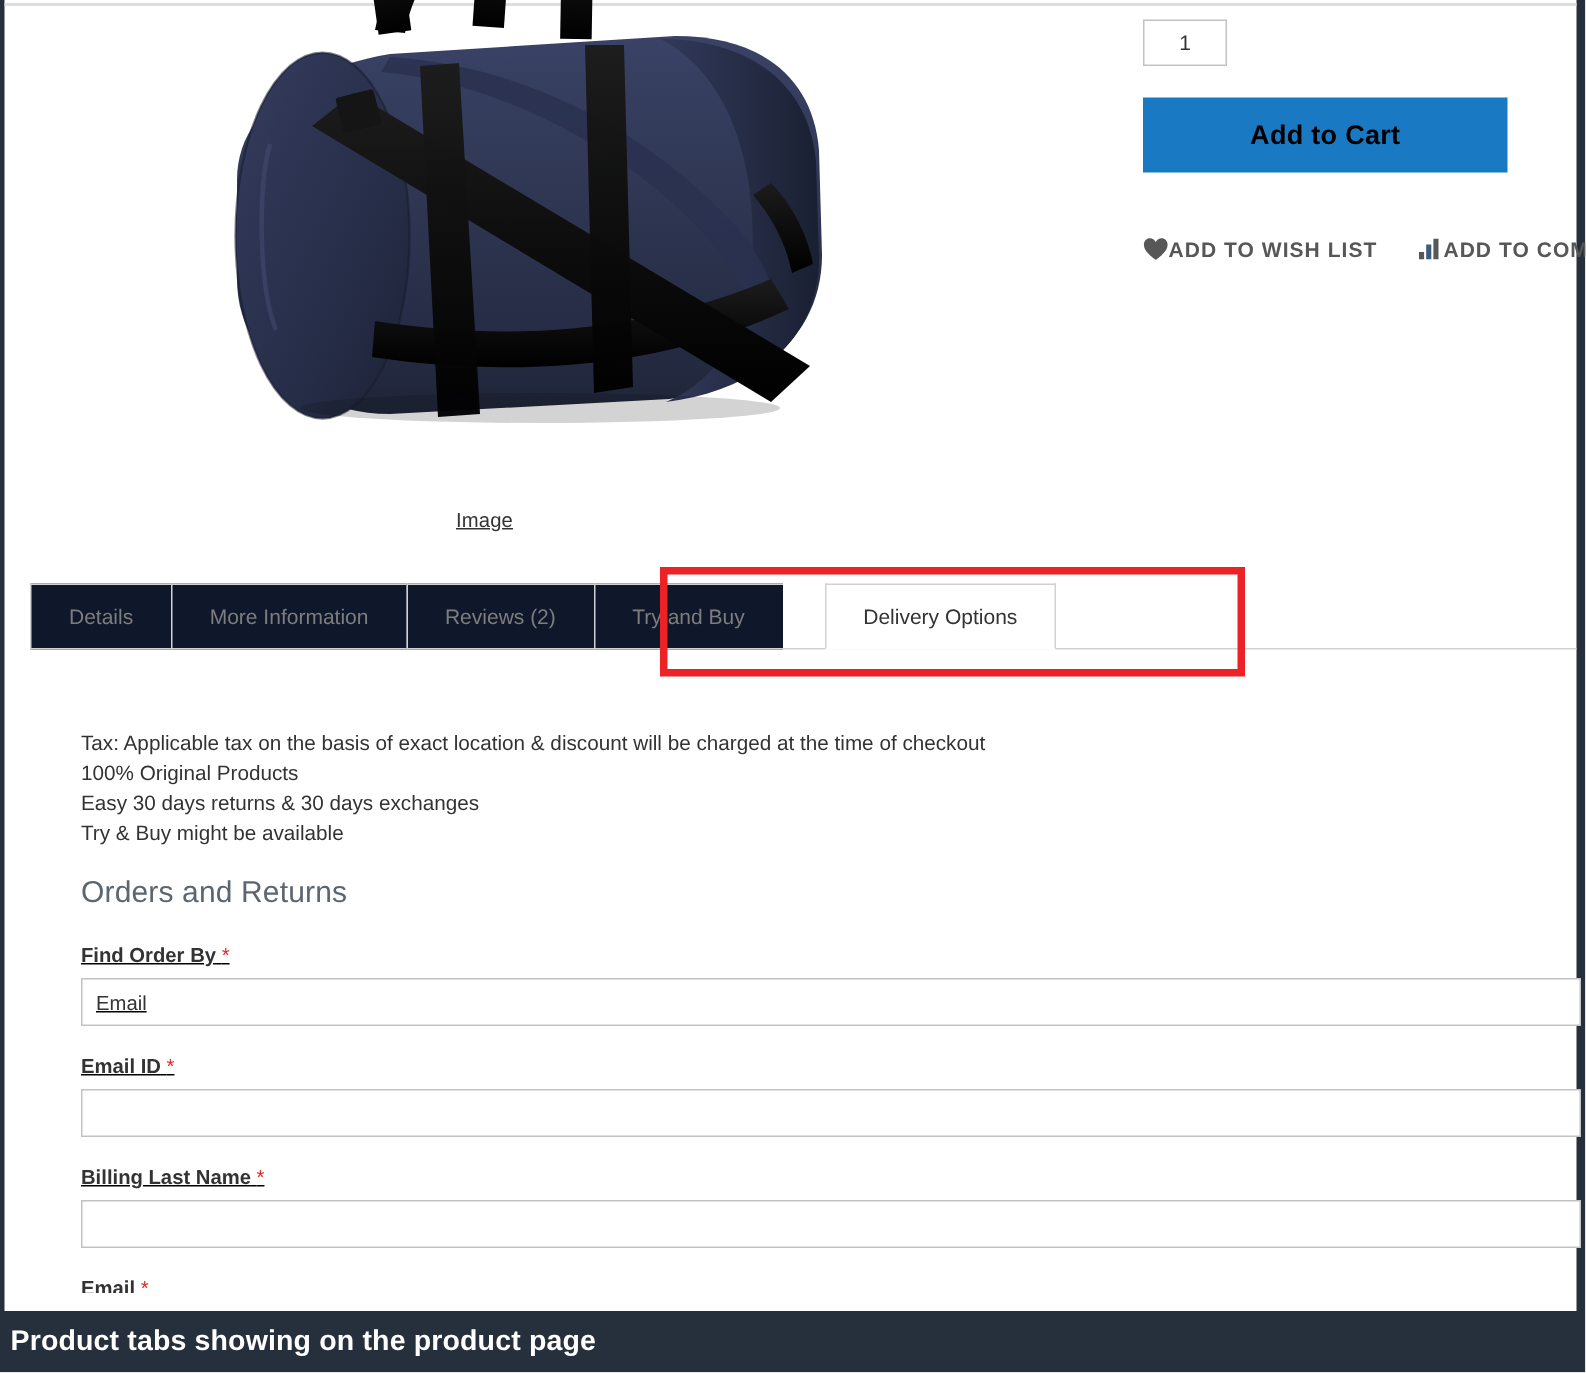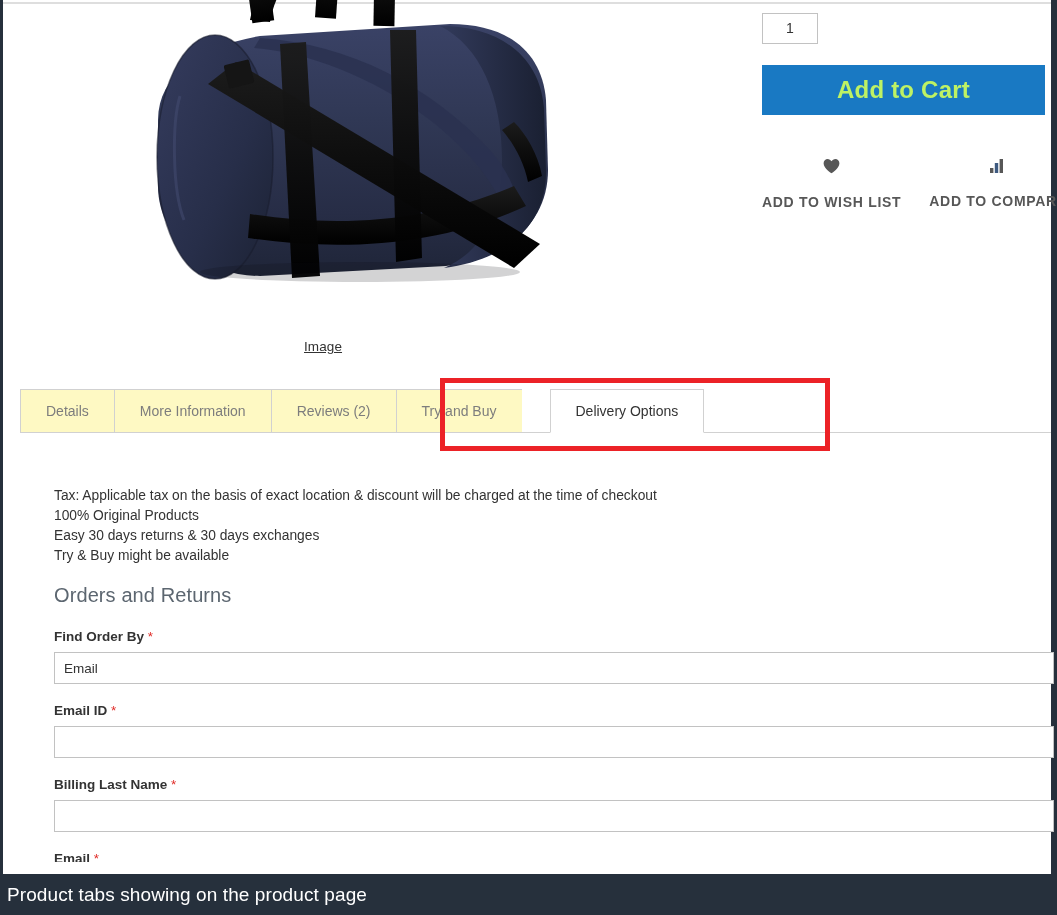--- a/index.html
+++ b/index.html
@@ -47,51 +47,51 @@
   .qty-input {
     position: absolute; left: 762px; top: 13px;
     width: 56px; height: 31px;
     border: 1px solid #c2c2c2; background: #ffffff;
     text-align: center; line-height: 29px;
     font-size: 14px; color: #333333;
     font-family: "Liberation Sans", sans-serif;
   }
   .add-cart-btn {
     position: absolute; left: 762px; top: 65px;
-    width: 283px; height: 50px;
+    width: 243px; height: 50px;
     background: #1979c3; border: none;
-    color: #bef264; font-size: 24px; font-weight: bold;
+    color: #000000; font-size: 18px; font-weight: bold;
     font-family: "Liberation Sans", sans-serif;
     cursor: pointer;
     display: flex; align-items: center; justify-content: center;
     letter-spacing: .2px;
   }
   .prod-links {
     position: absolute; left: 762px; top: 158px;
     display: flex; align-items: center; gap: 28px;
     white-space: nowrap;
   }
   .prod-link {
-    display: flex; align-items: center; gap: 20px;
+    display: flex; align-items: center; gap: 0;
     font-size: 14px; font-weight: bold; color: #575757;
-    letter-spacing: .7px; cursor: pointer; flex-direction: column;
+    letter-spacing: .7px; cursor: pointer;
   }
   .prod-link .ico { display: flex; align-items: flex-end; }
 
   
   .tabs {
     position: absolute; left: 20px; top: 389px;
     display: flex; align-items: flex-end;
     height: 44px;
   }
   .tab {
     height: 44px;
     padding: 0 25px;
     display: flex; align-items: center; justify-content: center;
-    background: #fef9c3;
+    background: #0f172a;
     border: 1px solid #d1d1d1;
     border-right: none;
     font-size: 14px; color: #7d7d7d;
     cursor: pointer;
     position: relative;
     white-space: nowrap;
   }
   .tab:last-child { border-right: 1px solid #d1d1d1; margin-left: 28px; }
   .tab.active {
     background: #ffffff;
@@ -122,21 +122,21 @@
     white-space: nowrap;
   }
   .section-title {
     margin-top: 18px;
     font-size: 20px; color: #5c6670; font-weight: normal;
     letter-spacing: .1px;
   }
 
   
   .form { margin-top: 22px; }
-  .field { margin-bottom: 19px; }
+  .field { margin-bottom: 19px; text-decoration: underline; }
   .field-label {
     font-size: 13.5px; font-weight: bold; color: #333333;
     margin-bottom: 8px;
   }
   .req { color: #e02b27; font-weight: normal; }
   .field-control {
     width: 1000px; height: 32px;
     border: 1px solid #c2c2c2; background: #ffffff;
     font-size: 13.5px; color: #333333;
     font-family: "Liberation Sans", sans-serif;
@@ -149,20 +149,21 @@
   
   .caption-bar {
     position: absolute; left: 0; top: 874px;
     width: 1057px; height: 41px;
     background: #26303c;
     display: flex; align-items: center;
   }
   .caption-text {
     color: #ffffff; font-size: 19px; padding-left: 7px;
     letter-spacing: .1px;
+    font-weight: bold;
   }
 </style>
 </head>
 <body>
 
 <div id="screen">
 
   <div class="edge-left"></div>
   <div class="edge-right"></div>
   <div class="edge-top"></div>

